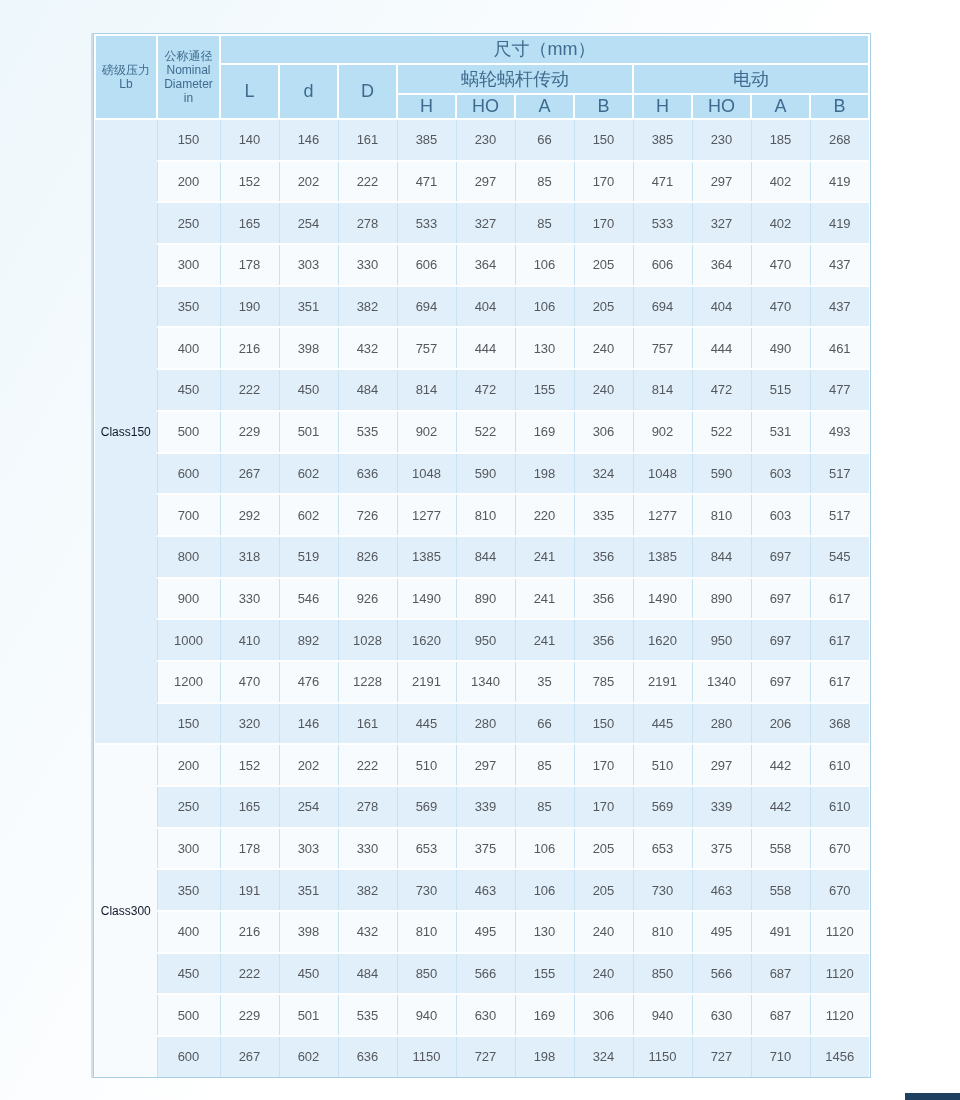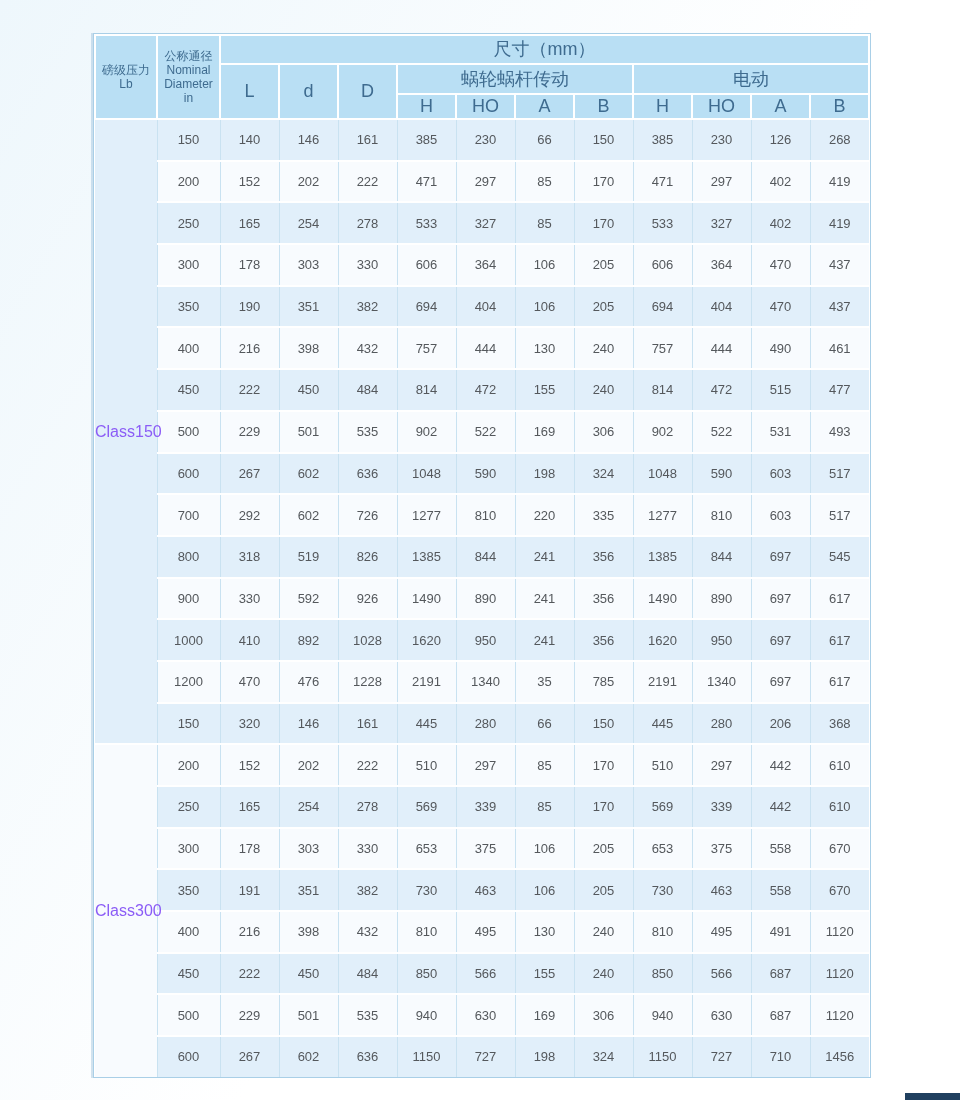--- a/index.html
+++ b/index.html
@@ -51,22 +51,22 @@
     font-size: 13px;
     color: #54585c;
     border-top: 2px solid #ffffff;
     border-left: 1px solid #c9e2f1;
     padding: 0;
   }
   tbody tr.blue td  { background: #e1effa; }
   tbody tr.white td { background: #f8fbfe; }
   tbody td.class-cell {
     background: #b9dff4;
-    color: #8b5cf6;
-    font-size: 16px;
+    color: #0f172a;
+    font-size: 12px;
     border-left: none;
     border-top: 2px solid #ffffff;
   }
   tbody td.dn-cell { border-left: 1px solid #c9e2f1; }
 
   .corner-bar {
     position: absolute;
     right: 0; bottom: 0;
     width: 55px; height: 7px;
     background: #20405f;
@@ -126,21 +126,21 @@
           <td class="dn-cell">150</td>
           <td>140</td>
           <td>146</td>
           <td>161</td>
           <td>385</td>
           <td>230</td>
           <td>66</td>
           <td>150</td>
           <td>385</td>
           <td>230</td>
-          <td>126</td>
+          <td>185</td>
           <td>268</td>
         </tr>
         <tr class="white">
           <td class="dn-cell">200</td>
           <td>152</td>
           <td>202</td>
           <td>222</td>
           <td>471</td>
           <td>297</td>
           <td>85</td>
@@ -272,21 +272,21 @@
           <td>241</td>
           <td>356</td>
           <td>1385</td>
           <td>844</td>
           <td>697</td>
           <td>545</td>
         </tr>
         <tr class="white">
           <td class="dn-cell">900</td>
           <td>330</td>
-          <td>592</td>
+          <td>546</td>
           <td>926</td>
           <td>1490</td>
           <td>890</td>
           <td>241</td>
           <td>356</td>
           <td>1490</td>
           <td>890</td>
           <td>697</td>
           <td>617</td>
         </tr>

